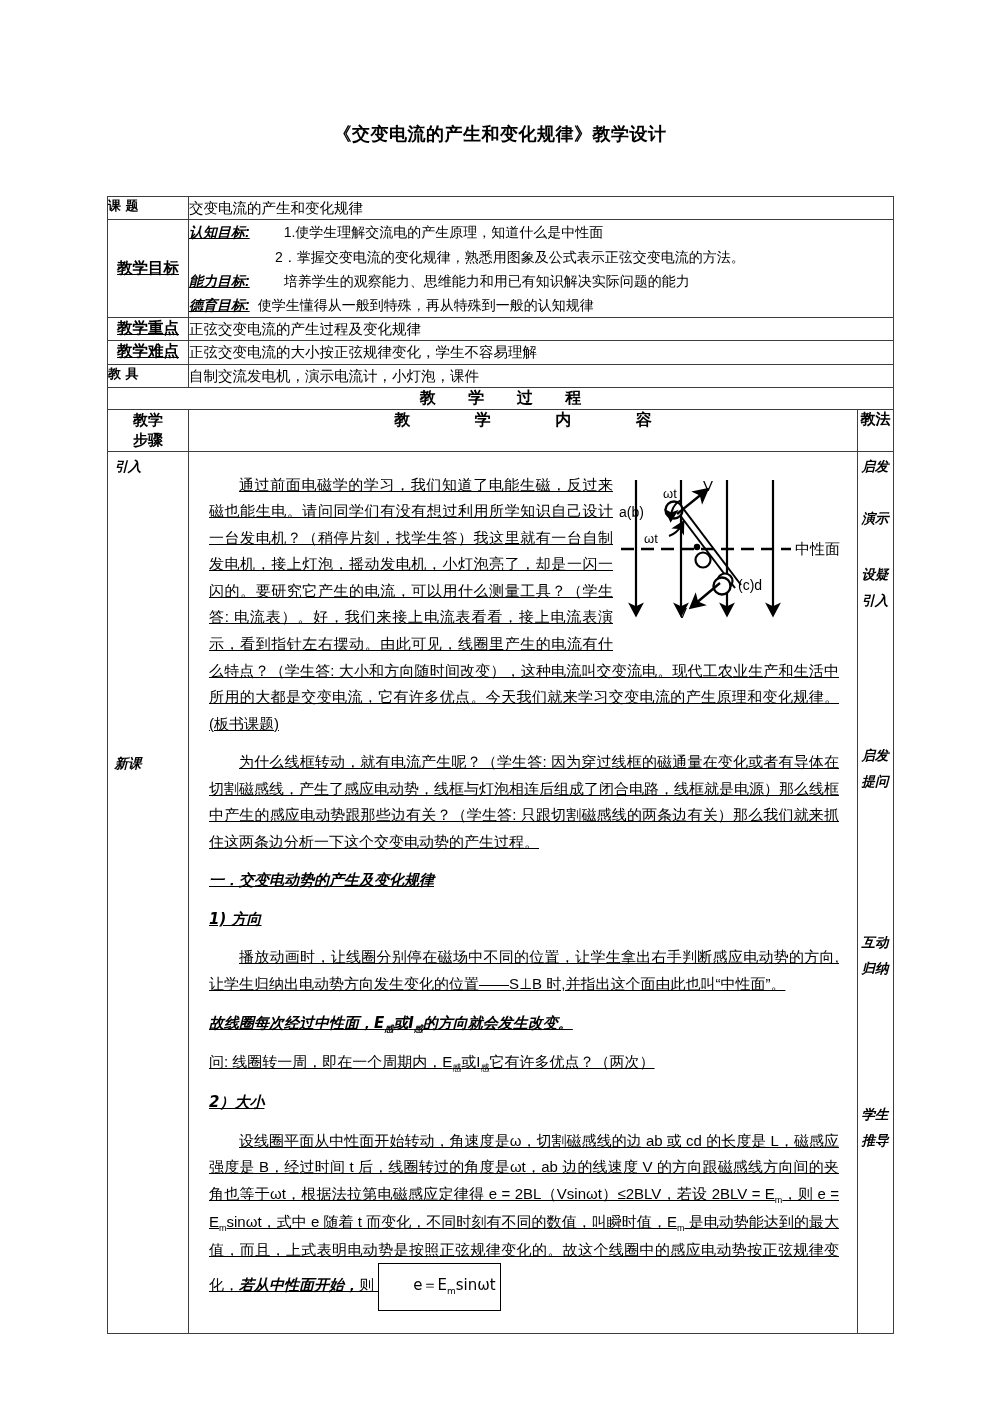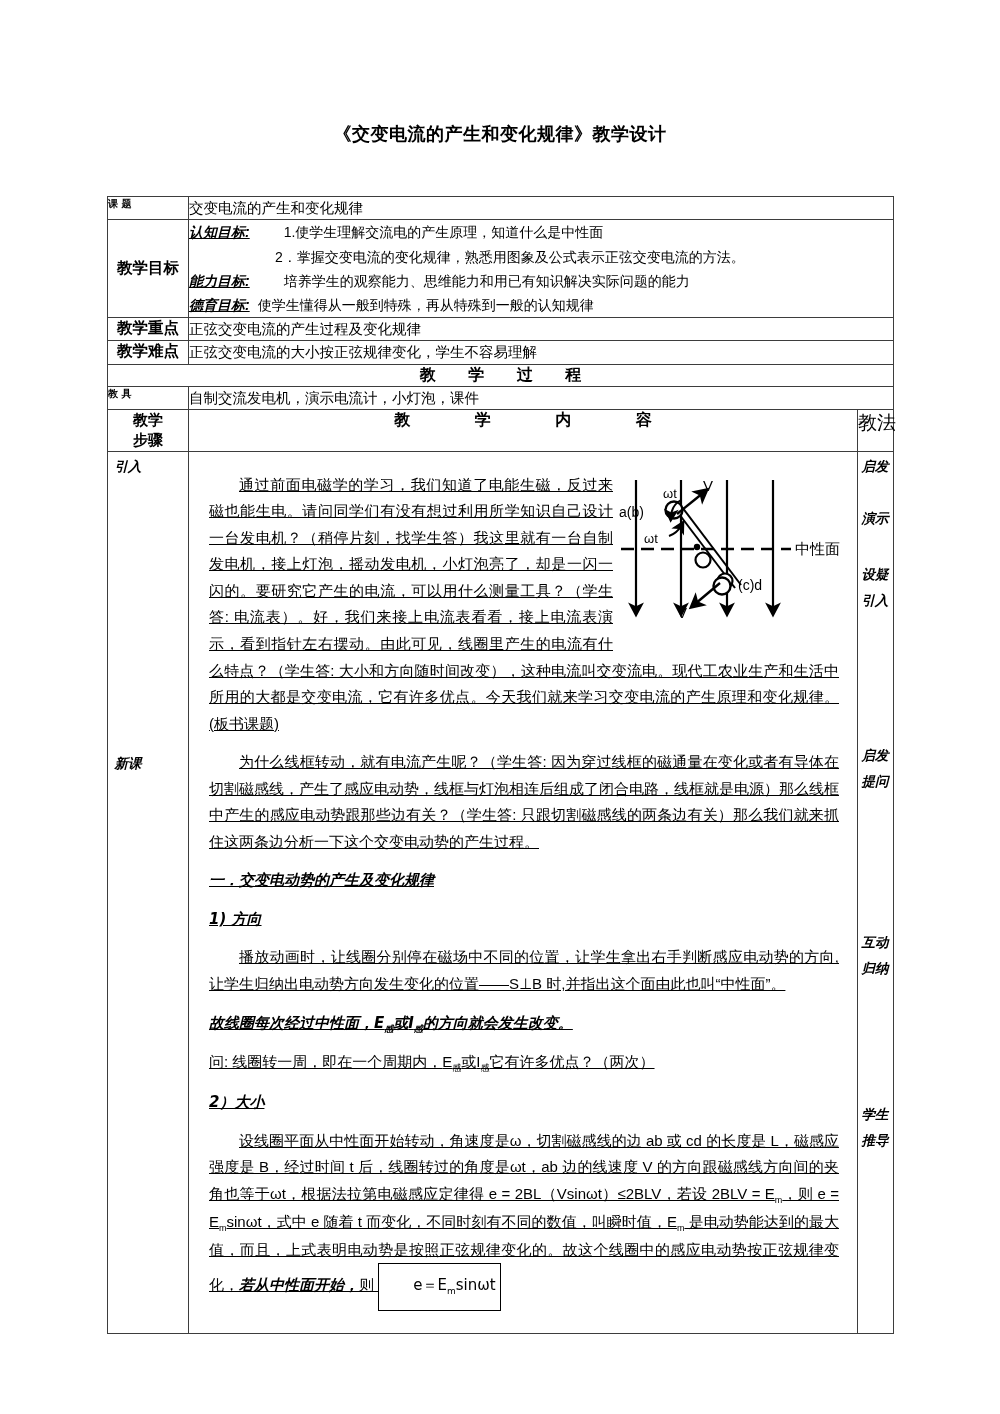--- a/index.html
+++ b/index.html
@@ -45,27 +45,27 @@
     border: 1px solid #3d3d3d;
     vertical-align: top;
     padding: 0;
   }
   .lbl {
     font-size: 15.5px;
     font-weight: bold;
     text-align: center;
     padding: 6px 4px;
     white-space: nowrap;
+    text-decoration: underline;
   }
   .lbl-sp {
-    font-size: 10px;
+    font-size: 13px;
     font-weight: bold;
     padding: 6px 6px;
     letter-spacing: 0.5px;
-    font-family: Liberation Serif, serif;
   }
   .cell-txt {
     font-size: 14.5px;
     padding: 6px 5px;
     line-height: 1.55;
   }
   .goals {
     font-size: 14px;
     padding: 7px 4px 7px 6px;
     line-height: 1.72;
@@ -101,22 +101,22 @@
   }
   .hdr-content {
     font-size: 16px;
     font-weight: bold;
     text-align: center;
     letter-spacing: 30px;
     text-indent: 30px;
     padding: 22px 0 30px 0;
   }
   .hdr-method {
-    font-size: 19px;
-    font-weight: normal;
+    font-size: 15px;
+    font-weight: bold;
     text-align: center;
     padding: 22px 1px;
     white-space: nowrap;
   }
 
   
   .step-col {
     position: relative;
     font-family: "DejaVu Sans", "Liberation Sans", sans-serif;
     font-size: 13.5px;
@@ -235,26 +235,26 @@
       <td class="lbl">教学重点</td>
       <td class="cell-txt" colspan="2">正弦交变电流的产生过程及变化规律</td>
     </tr>
 
     <tr>
       <td class="lbl">教学难点</td>
       <td class="cell-txt" colspan="2">正弦交变电流的大小按正弦规律变化，学生不容易理解</td>
     </tr>
 
     <tr>
-      <td class="process-hdr" colspan="3">教 学 过 程</td>
-    </tr>
-
-    <tr>
       <td class="lbl-sp">教    具</td>
       <td class="cell-txt" colspan="2">自制交流发电机，演示电流计，小灯泡，课件</td>
+    </tr>
+
+    <tr>
+      <td class="process-hdr" colspan="3">教 学 过 程</td>
     </tr>
 
     <tr>
       <td class="hdr-step">
         <div>教学</div>
         <div>步骤</div>
       </td>
       <td class="hdr-content">教 学 内 容</td>
       <td class="hdr-method">教法</td>
     </tr>

